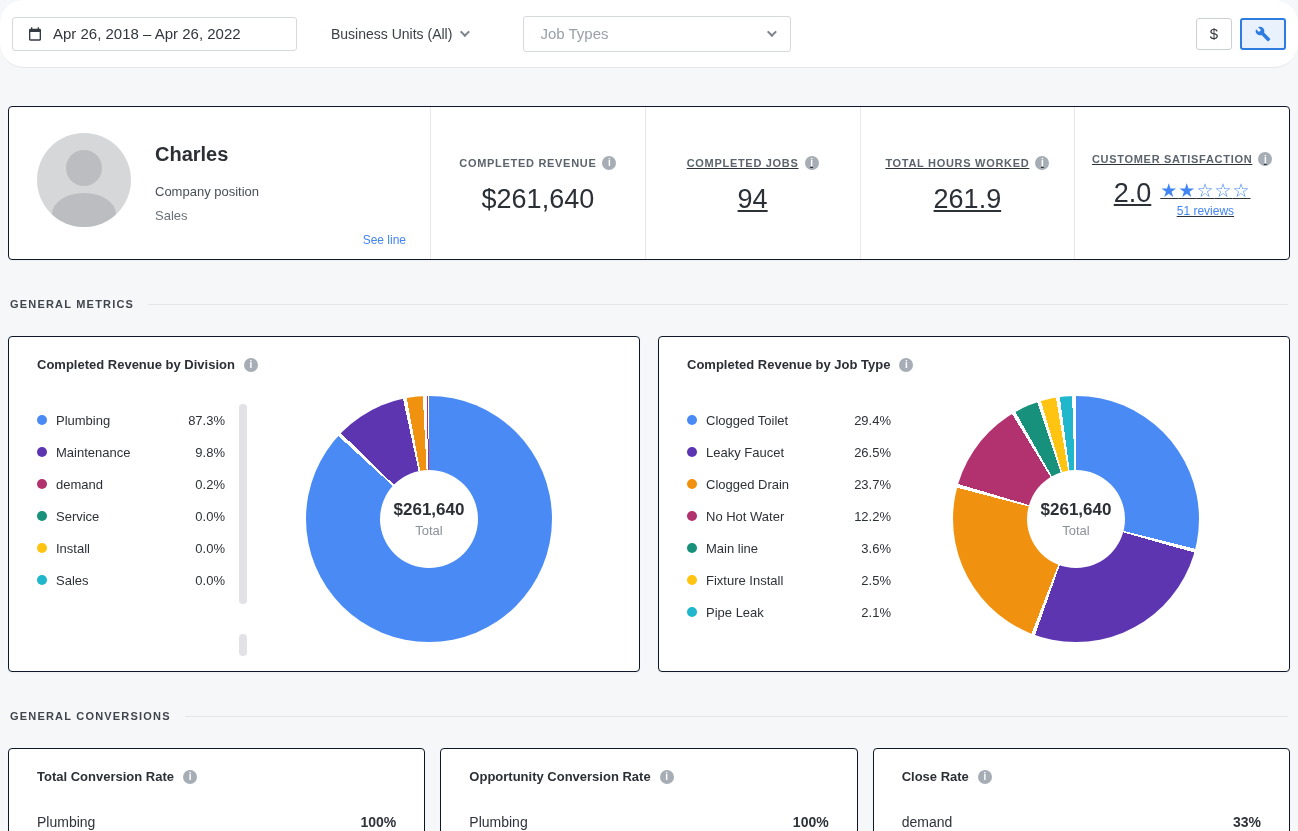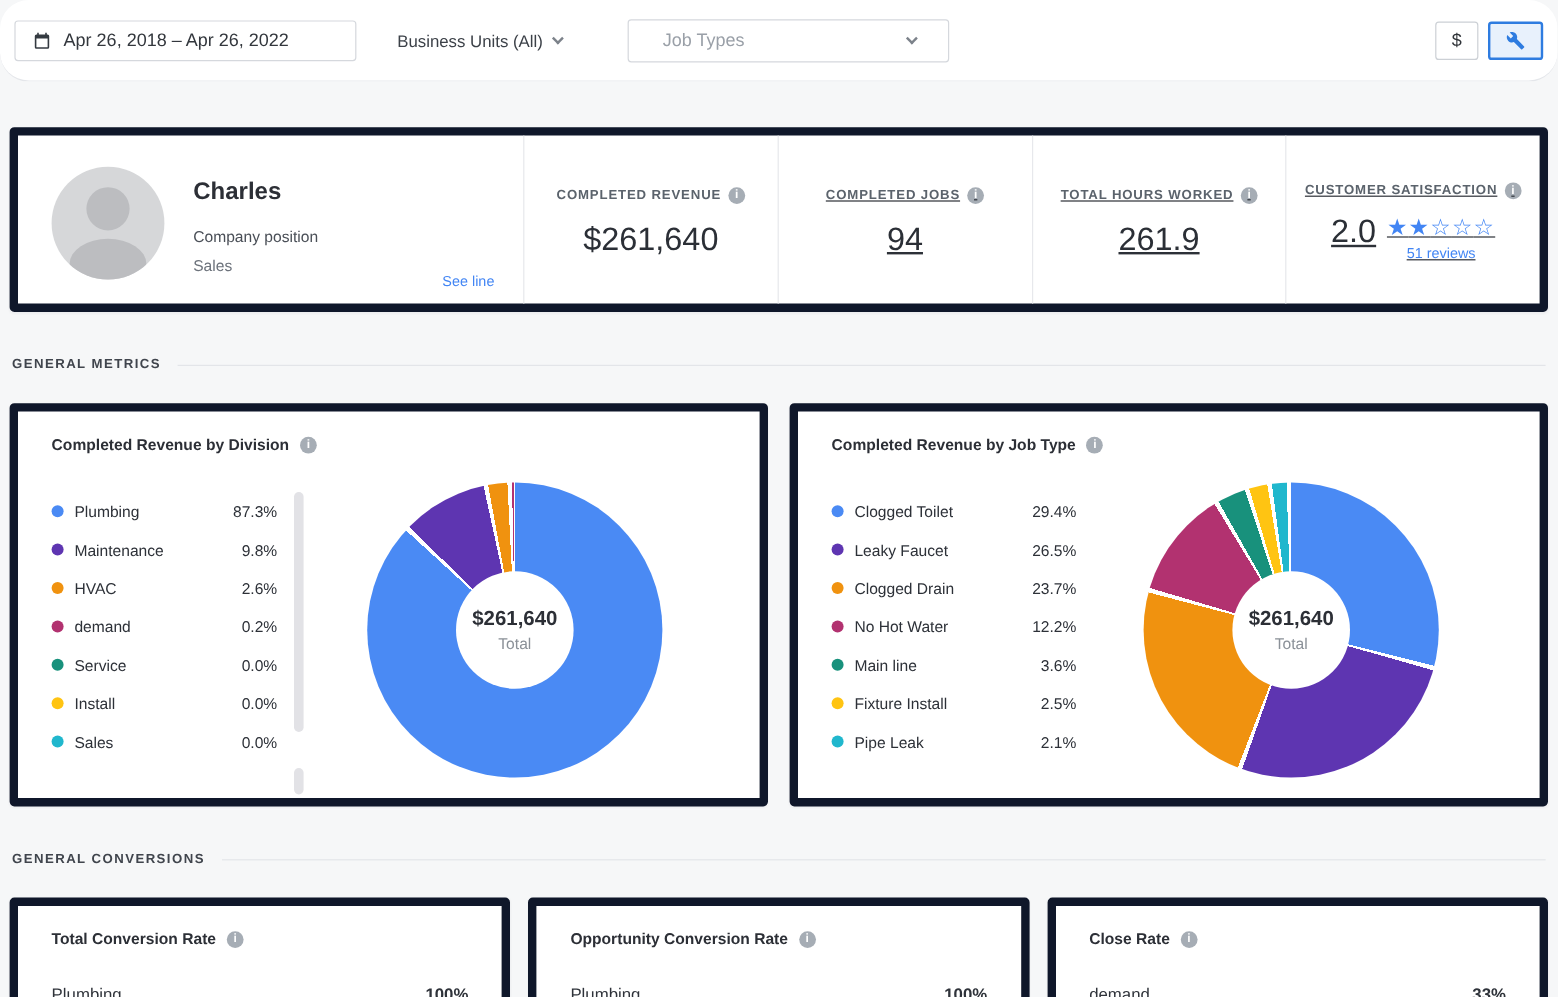--- a/index.html
+++ b/index.html
@@ -17,21 +17,21 @@
   .date-picker {
     display: flex; align-items: center; gap: 10px;
     border: 1px solid #d5d8dd; border-radius: 3px; background: #fff;
     height: 34px; padding: 0 14px; min-width: 285px; cursor: pointer;
   }
   .date-text { font-size: 15px; color: #33373d; }
   .dd { display: flex; align-items: center; gap: 8px; cursor: pointer; }
   .bu-dd { margin-left: 34px; font-size: 14px; color: #3c4148; }
   .jt-dd {
     margin-left: 56px; border: 1px solid #d5d8dd; border-radius: 3px;
-    height: 36px; width: 268px; padding: 0 28px; background: #fff;
+    height: 36px; width: 268px; padding: 0 16px; background: #fff;
     justify-content: space-between;
   }
   .jt-dd .ph { font-size: 15px; color: #9aa0a8; }
   .chev {
     width: 7px; height: 7px; border-right: 2px solid #7c828a;
     border-bottom: 2px solid #7c828a; transform: rotate(45deg) translateY(-2px);
     display: inline-block;
   }
   .spacer { flex: 1; }
   .cur-btn {
@@ -40,21 +40,21 @@
     font-family: inherit; margin-right: 8px;
   }
   .tools-btn {
     width: 46px; height: 32px; border: 2px solid #2e7ce0; border-radius: 3px;
     background: #e8f1fc; display: flex; align-items: center; justify-content: center;
     cursor: pointer;
   }
   
   .content { padding: 0 8px; }
   .card {
-    background: #fff; border: 7px solid #0f172a; border-radius: 4px;
+    background: #fff; border: 1px solid #0f172a; border-radius: 4px;
     box-shadow: 0 1px 2px rgba(16,24,40,.04);
     justify-content: center;
   }
   
   .profile-card { margin-top: 38px; height: 154px; display: flex; }
   .profile-left {
     width: 422px; border-right: 1px solid #e7e8ec; position: relative;
     display: flex; padding: 26px 24px 20px 28px;
   }
   .avatar {
@@ -222,25 +222,20 @@
               <span class="dot" style="background: rgb(74, 138, 244);"></span>
               <span class="legend-label">Plumbing</span>
               <span class="legend-pct">87.3%</span>
             </div>
             <div class="legend-item">
               <span class="dot" style="background: rgb(94, 53, 177);"></span>
               <span class="legend-label">Maintenance</span>
               <span class="legend-pct">9.8%</span>
             </div>
             <div class="legend-item">
-              <span class="dot" style="background: rgb(240, 146, 15);"></span>
-              <span class="legend-label">HVAC</span>
-              <span class="legend-pct">2.6%</span>
-            </div>
-            <div class="legend-item">
               <span class="dot" style="background: rgb(178, 50, 112);"></span>
               <span class="legend-label">demand</span>
               <span class="legend-pct">0.2%</span>
             </div>
             <div class="legend-item">
               <span class="dot" style="background: rgb(24, 145, 124);"></span>
               <span class="legend-label">Service</span>
               <span class="legend-pct">0.0%</span>
             </div>
             <div class="legend-item">

